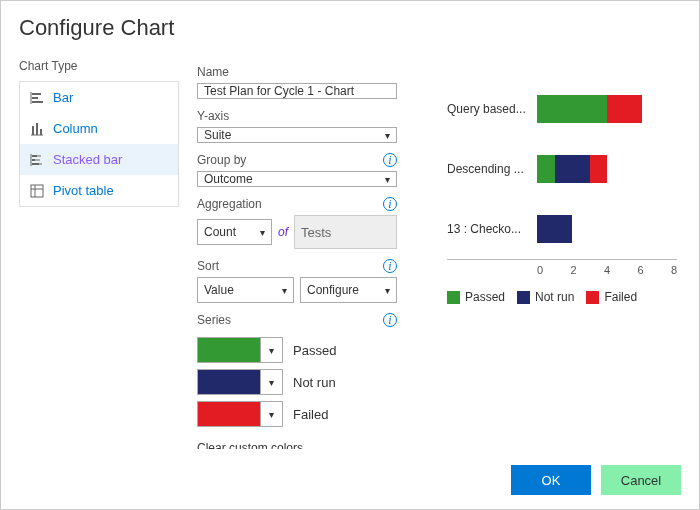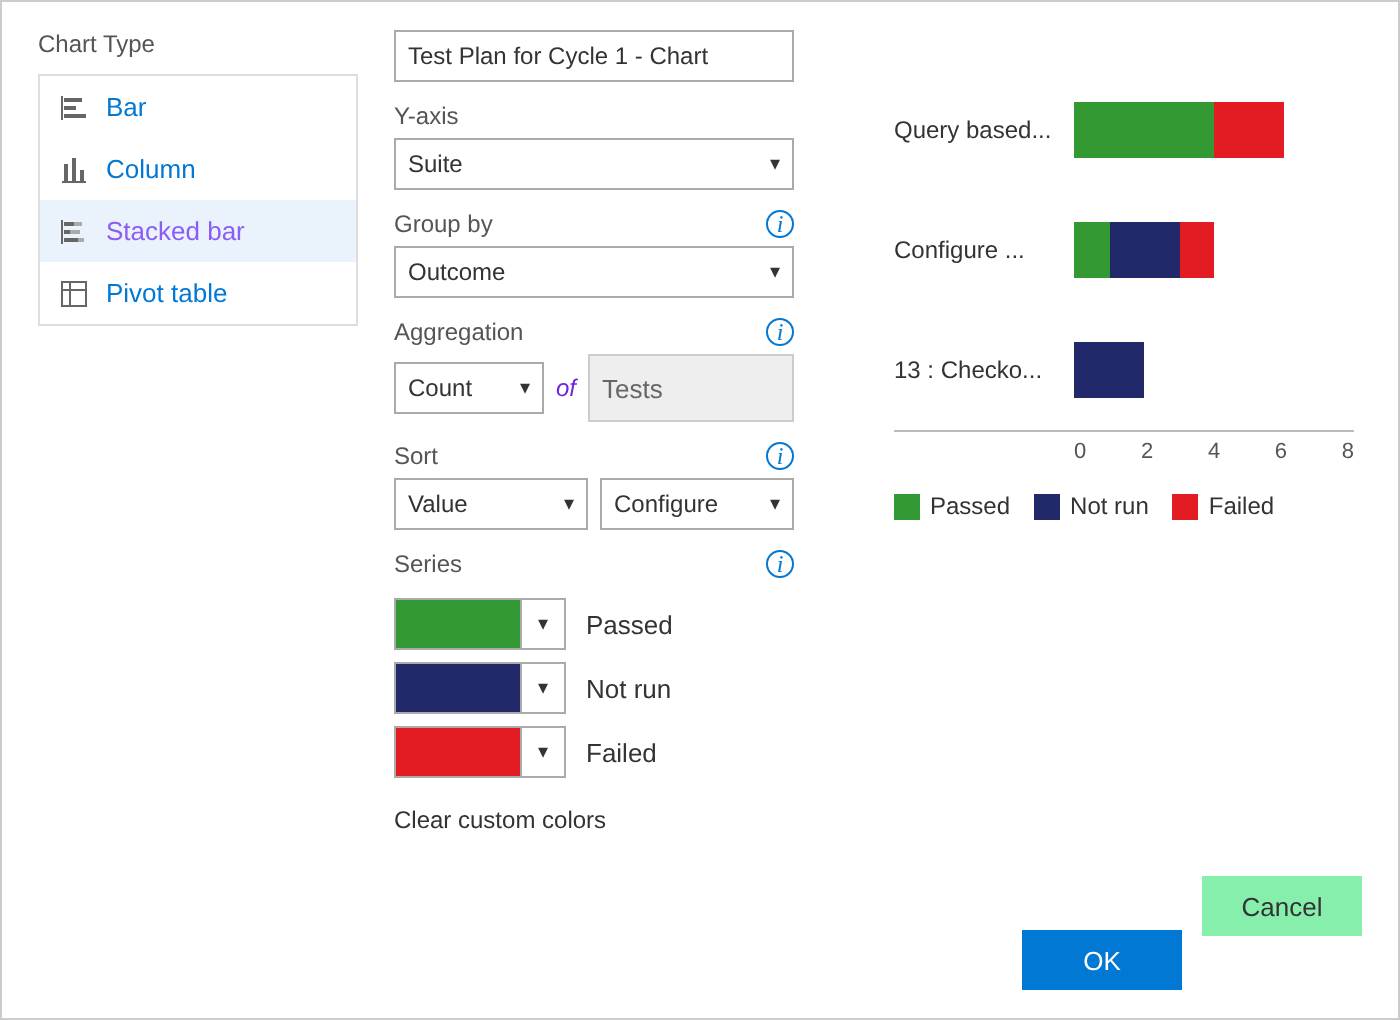--- a/index.html
+++ b/index.html
@@ -37,27 +37,28 @@
   .crow { display:flex; align-items:center; height:60px; }
   .crow .clabel { width: 90px; font-size: 12px; color:#333; white-space:nowrap; overflow:hidden; text-overflow:ellipsis;}
   .crow .bar { height: 28px; display:flex; position:relative; }
   .seg { height:100%;}
   .axis { display:flex; margin-left:90px; justify-content: space-between; font-size:11px; color:#555; padding-top:4px; position:relative;}
   .legend { display:flex; gap:12px; margin-top:14px; font-size:12px; align-items:center;}
   .legend .lbox { width:13px; height:13px; display:inline-block; margin-right:5px; vertical-align:middle;}
   .legend span { display:inline-flex; align-items:center;}
   .footer { position:absolute; bottom:14px; right:18px; display:flex; gap:10px;}
   .btn { min-width:80px; height:30px; border:none; font-size:13px; cursor:pointer;}
-  .btn-primary { background:#0078d4; color:#fff;margin-top:27px;}
+  .btn-primary { background:#0078d4; color:#fff;}
   .btn-default { background:#86efac; color:#333;}
 </style>
 </head>
 <body>
 
 <div class="dialog">
+  <div class="title">Configure Chart</div>
   <div class="body">
 
     <div class="sidebar">
       <div class="side-label">Chart Type</div>
       <div class="side-list" id="side-list">
           <div class="side-item">
             <span class="icon">
               <svg width="14" height="14" viewBox="0 0 14 14">
                 <line x1="1" y1="1" x2="1" y2="13" stroke="#666"></line>
                 <rect x="2" y="2" width="9" height="2" fill="#666"></rect>
@@ -99,20 +100,23 @@
                 <line x1="1" y1="5" x2="13" y2="5" stroke="#666"></line>
                 <line x1="5" y1="1" x2="5" y2="13" stroke="#666"></line>
               </svg>
             </span>
             <span>Pivot table</span>
           </div>
         </div>
     </div>
 
     <div class="form">
+      <div class="flabel">
+          <span>Name</span>
+        </div>
       <input class="input" value="Test Plan for Cycle 1 - Chart" style="">
 
       <div class="flabel">
           <span>Y-axis</span>
         </div>
       <div class="select">
           <span>Suite</span>
           <span class="chev">▾</span>
         </div>
 
@@ -189,21 +193,21 @@
         <div style="position:relative;">
           <div class="chart-rows" id="chart-rows">
               <div class="crow">
                 <div class="clabel">Query based...</div>
                 <div class="bar">
                   <div class="seg" style="width:70px;background:#339933"></div>
                   <div class="seg" style="width:35px;background:#e31b23"></div>
                 </div>
               </div>
               <div class="crow">
-                <div class="clabel">Configure ...</div>
+                <div class="clabel">Descending ...</div>
                 <div class="bar">
                   <div class="seg" style="width:17.5px;background:#339933"></div>
                   <div class="seg" style="width:35px;background:#22296b"></div>
                   <div class="seg" style="width:17.5px;background:#e31b23"></div>
                 </div>
               </div>
               <div class="crow">
                 <div class="clabel">13 : Checko...</div>
                 <div class="bar">
                   <div class="seg" style="width:35px;background:#22296b"></div>

